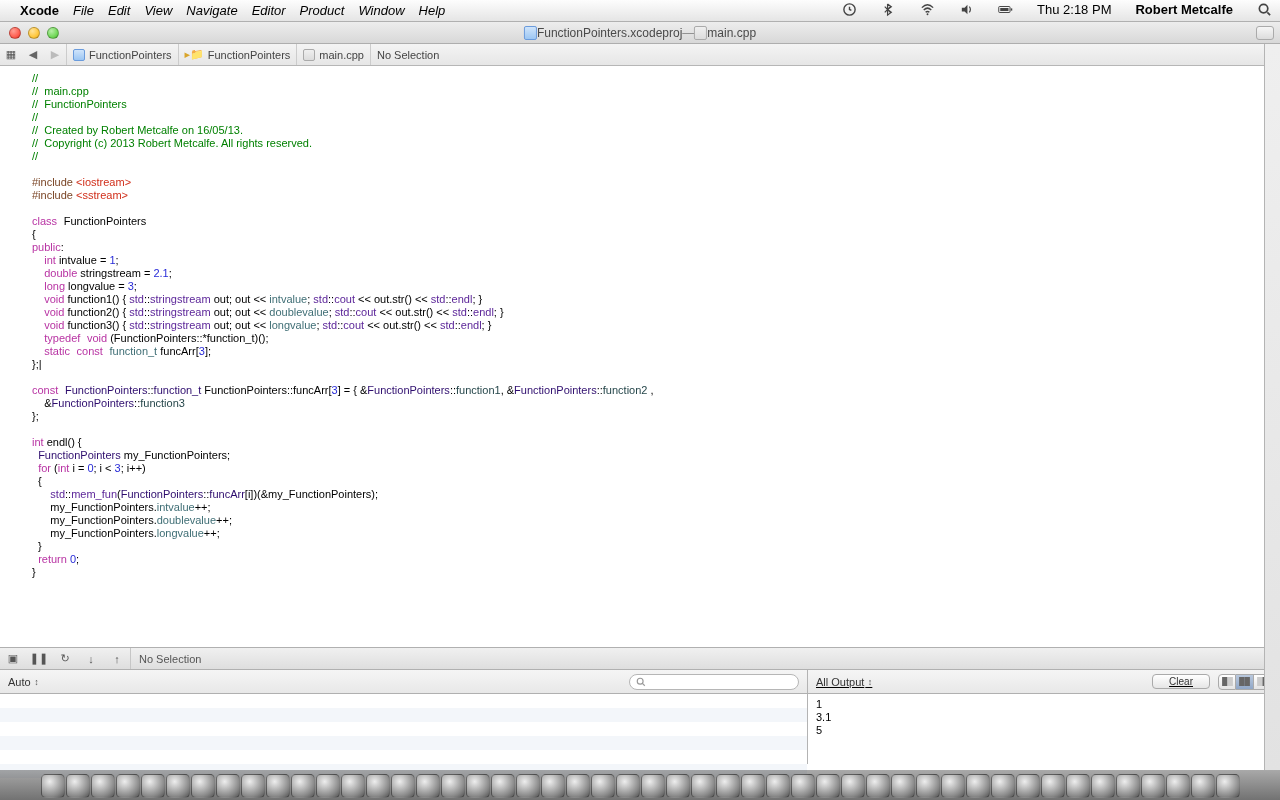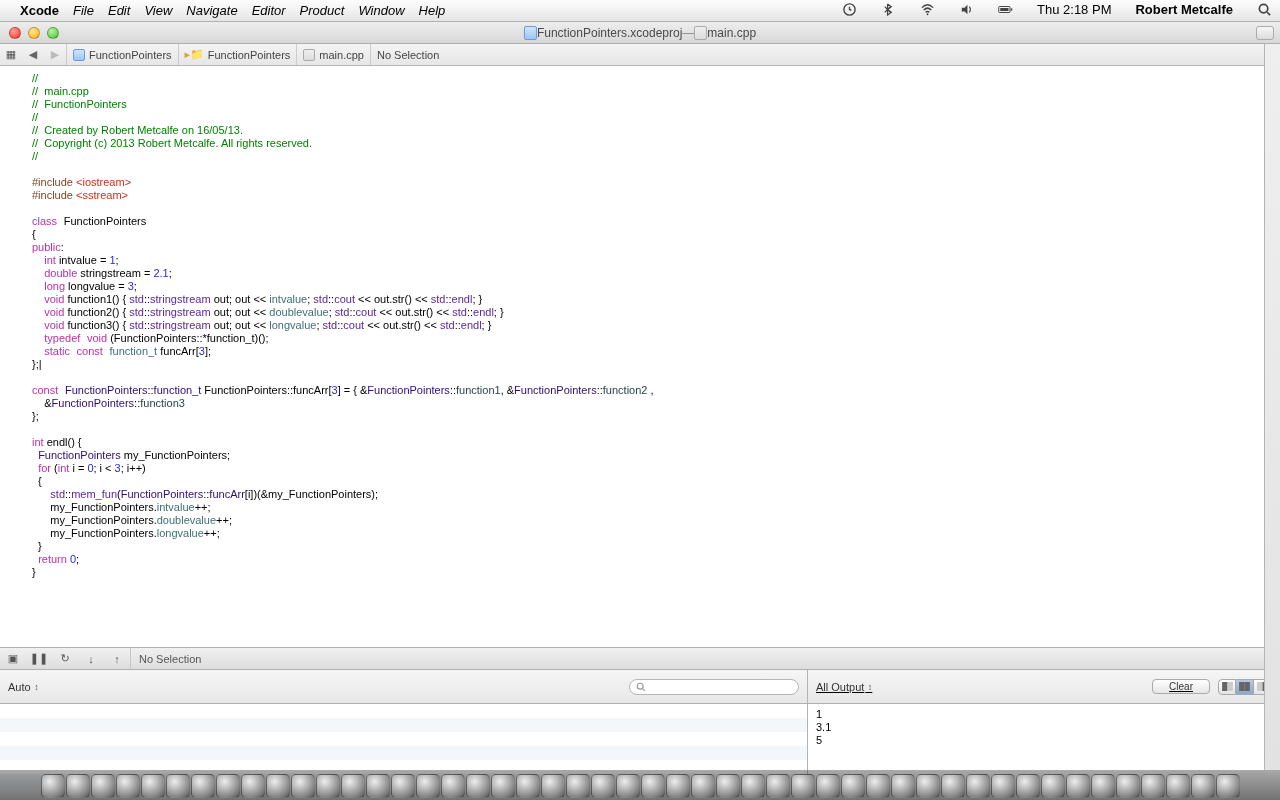--- a/index.html
+++ b/index.html
@@ -47,21 +47,21 @@
 .c-member  { color: #3f6e75; }
 .c-other   { color: #2e0d6e; }
 .c-func    { color: #26474b; }
 
 
 .debugbar { height: 22px; background: linear-gradient(#f0f0f0,#dedede); border-bottom: 1px solid #b0b0b0; display: flex; align-items: center; font-size: 11px; color: #555; }
 .db-btn { width: 26px; text-align: center; color: #555; }
 .db-label { padding-left: 8px; border-left: 1px solid #c6c6c6; height: 100%; display: flex; align-items: center; }
 
 
-.filterbar { height: 34px; background: linear-gradient(#f5f5f5,#e8e8e8); border-bottom: 1px solid #b0b0b0; display: flex; align-items: center; font-size: 11px; }
+.filterbar { height: 24px; background: linear-gradient(#f5f5f5,#e8e8e8); border-bottom: 1px solid #b0b0b0; display: flex; align-items: center; font-size: 11px; }
 .fb-left { width: 808px; display: flex; align-items: center; padding: 0 8px; gap: 10px; height: 100%; border-right: 1px solid #b3b3b3; }
 .fb-popup { color: #333; }
 .fb-popup::after { content: " \25BE"; font-size: 9px; color: #555; position: relative; top: -1px; left: 1px;}
 .fb-popup.updown::after { content: " \2195"; }
 .fb-search { flex: 1; max-width: 170px; margin-left: auto; height: 16px; border: 1px solid #b6b6b6; border-radius: 9px; background: #fff; display: flex; align-items: center; padding: 0 6px; color: #999; }
 .fb-search svg { width: 10px; height: 10px; margin-right: 3px; }
 .fb-right { flex: 1; display: flex; align-items: center; padding: 0 8px; text-decoration: underline; }
 .fb-clear { background: linear-gradient(#fff,#e6e6e6); border: 1px solid #aaa; border-radius: 4px; font-size: 10px; padding: 1px 16px; color: #333; }
 .viewseg { display: flex; margin-left: 8px; }
 .viewseg div { width: 18px; height: 16px; border: 1px solid #aaa; background: linear-gradient(#fff,#e4e4e4); display:flex; align-items:center; justify-content:center; }

